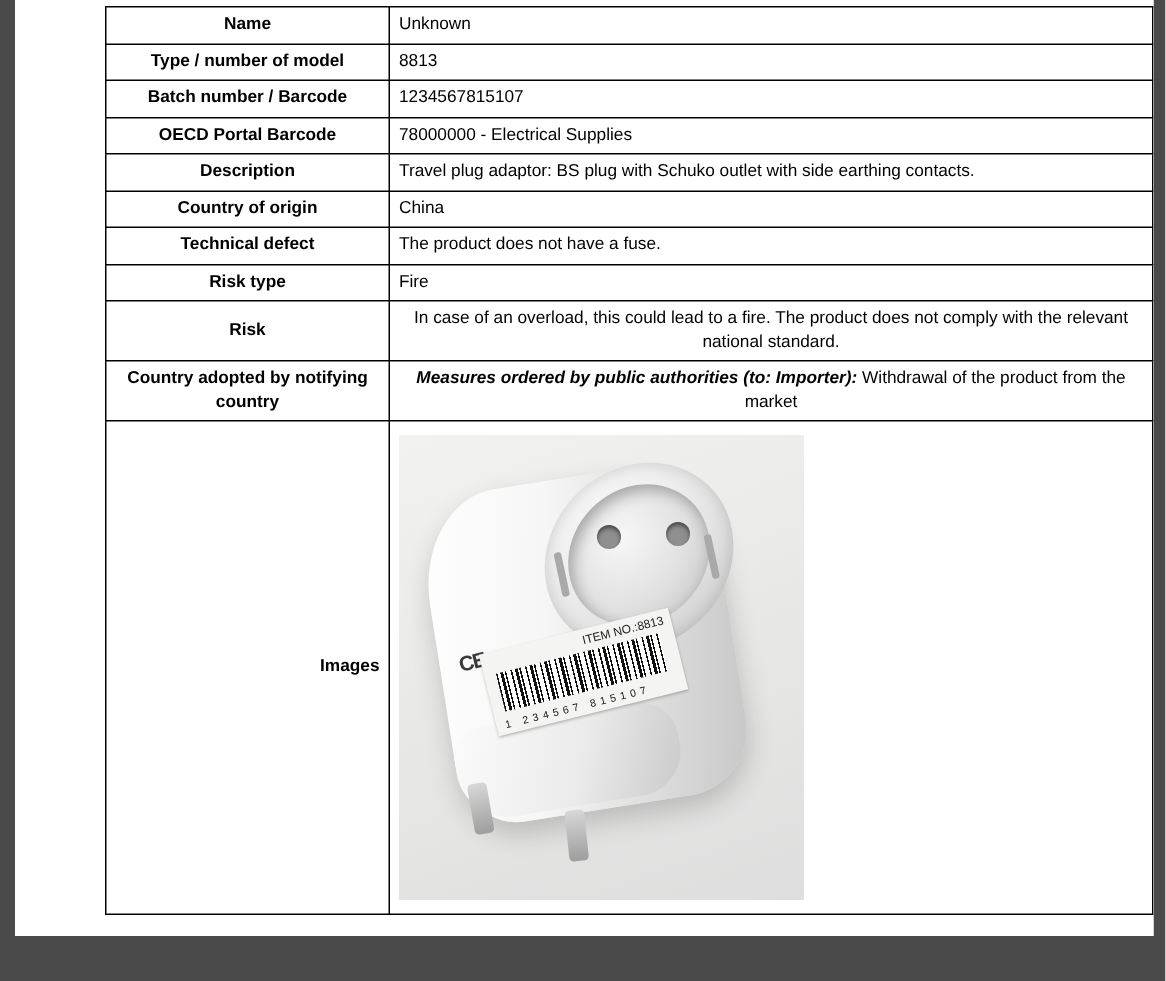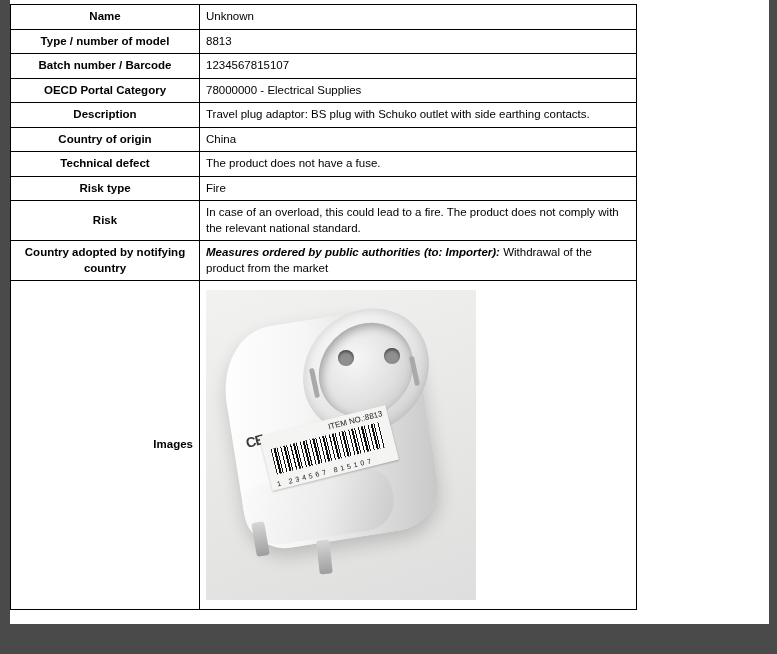--- a/index.html
+++ b/index.html
@@ -45,22 +45,23 @@
     position: absolute;
     left: 10px;
     top: 0;
     width: 759px;
     height: 624px;
     background: #ffffff;
     overflow: hidden;
   }
   table.doc-table {
     border-collapse: collapse;
+    margin-left: 60px;
     margin-top: 4px;
-    width: 627px;
+    width: 699px;
     table-layout: fixed;
   }
   table.doc-table td {
     border: 1px solid #000000;
     padding: 4px 6px;
     vertical-align: middle;
     font-size: 11.5px;
     line-height: 1.35;
   }
   td.label-cell {
@@ -68,20 +69,21 @@
     text-align: center;
     font-weight: bold;
     font-size: 11.5px;
   }
   td.value-cell {
     text-align: left;
     font-size: 11.5px;
   }
   td.value-cell.top {
     vertical-align: top;
+    text-align: center;
   }
   .measures-lead {
     font-weight: bold;
     font-style: italic;
   }
   td.images-label {
     text-align: right;
     font-weight: bold;
     vertical-align: bottom;
     padding-bottom: 26px;
@@ -245,21 +247,21 @@
       </tr>
       <tr>
         <td class="label-cell">Type / number of model</td>
         <td class="value-cell">8813</td>
       </tr>
       <tr>
         <td class="label-cell">Batch number / Barcode</td>
         <td class="value-cell">1234567815107</td>
       </tr>
       <tr>
-        <td class="label-cell">OECD Portal Category</td>
+        <td class="label-cell">OECD Portal Barcode</td>
         <td class="value-cell">78000000 - Electrical Supplies</td>
       </tr>
       <tr>
         <td class="label-cell">Description</td>
         <td class="value-cell">Travel plug adaptor: BS plug with Schuko outlet with side earthing contacts.</td>
       </tr>
       <tr>
         <td class="label-cell">Country of origin</td>
         <td class="value-cell">China</td>
       </tr>

